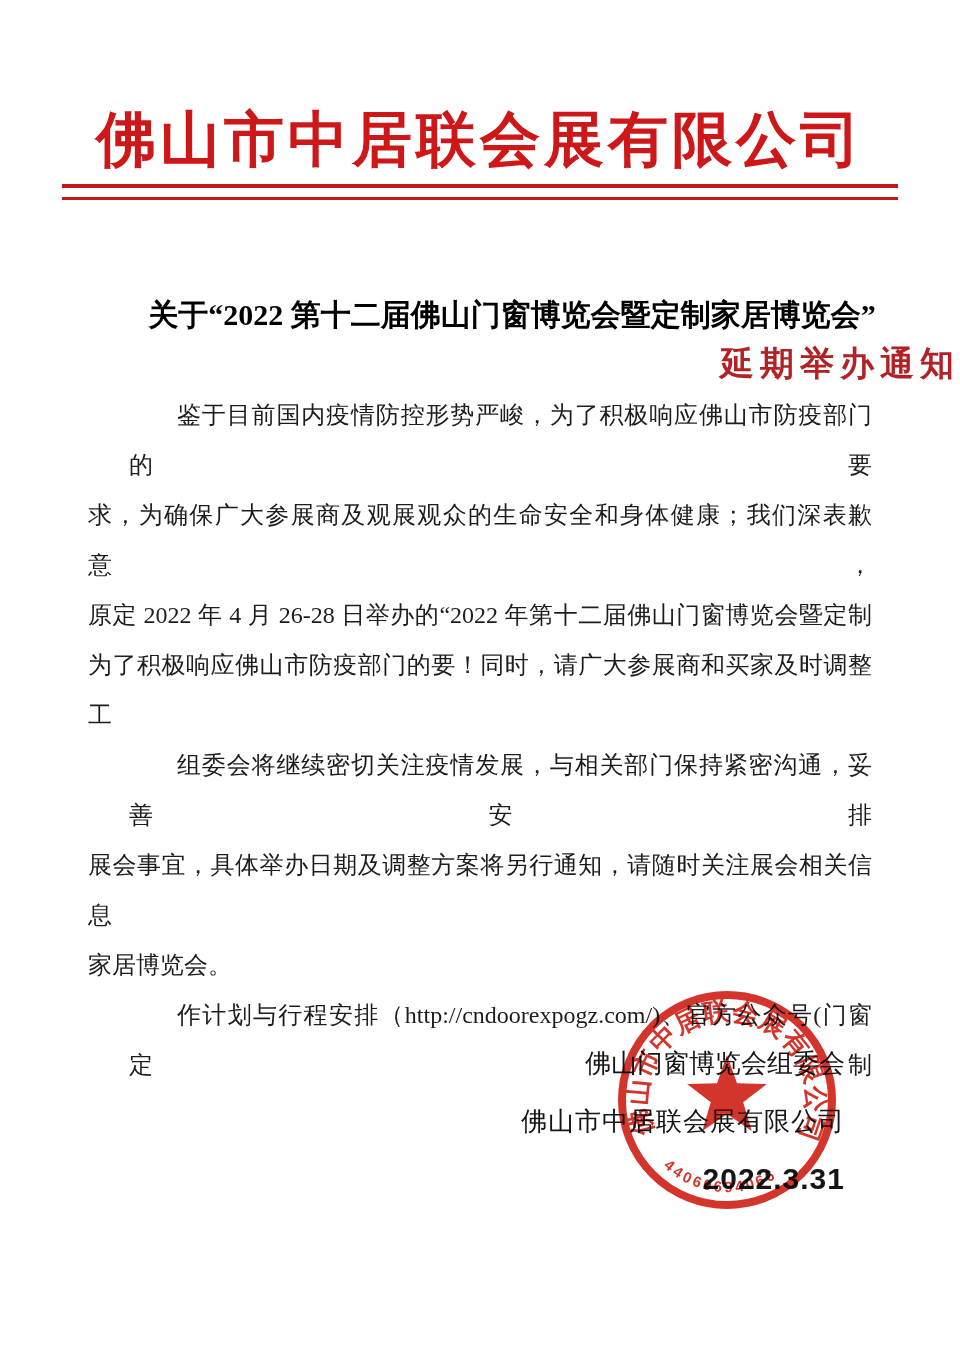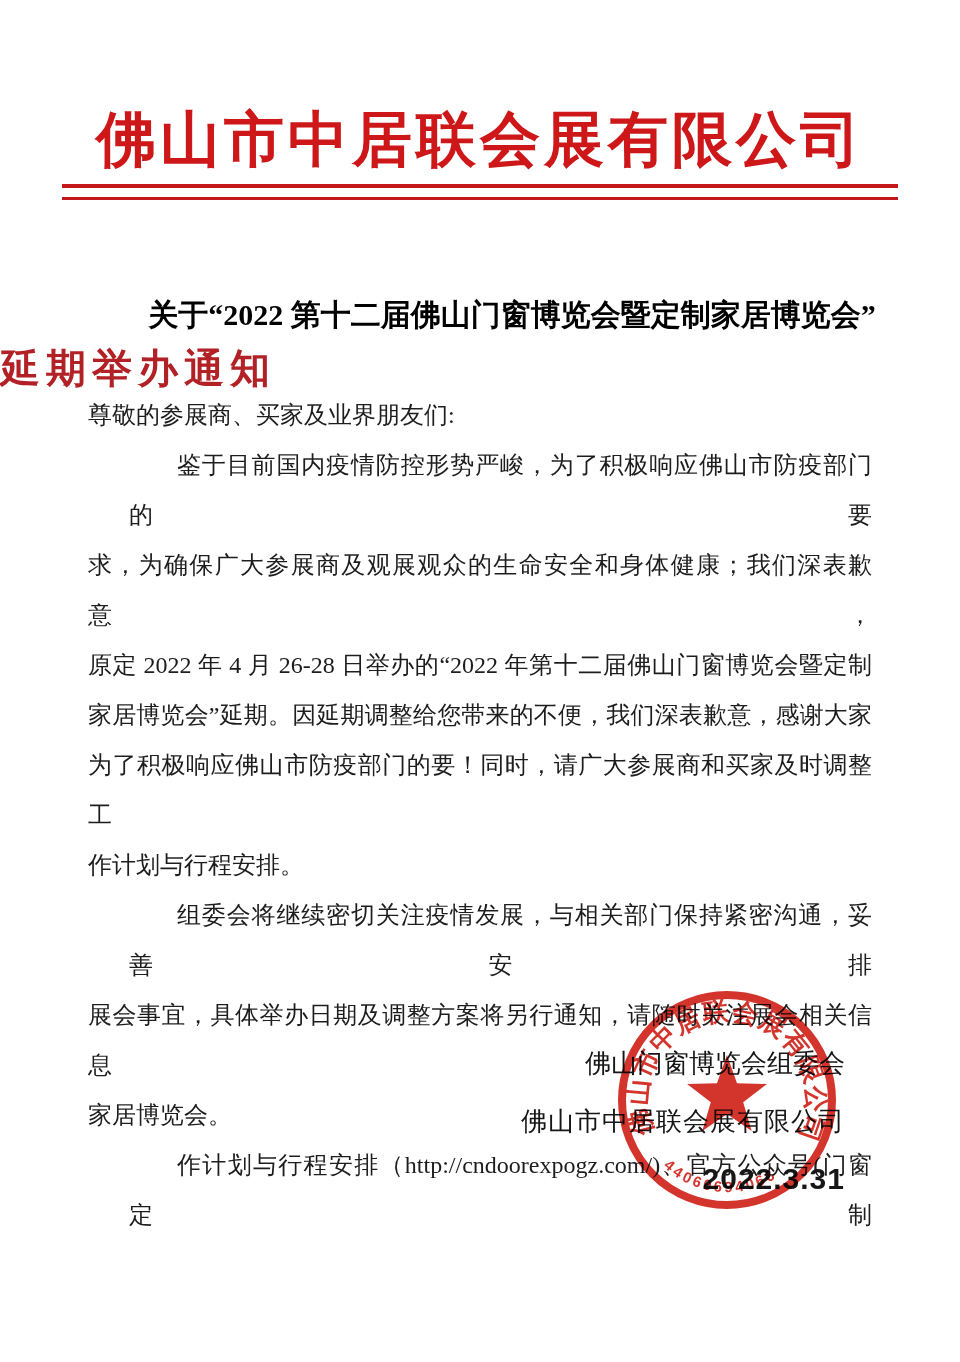--- a/index.html
+++ b/index.html
@@ -27,22 +27,22 @@
   .title1{
     position:absolute;top:295px;left:0;width:100%;
     text-align:center;
     font-size:30px;font-weight:bold;
     color:#000000;
     white-space:nowrap;
     padding-left:32px;
   }
   .title2{
     position:absolute;top:341px;left:0;width:100%;
-    text-align:left;
-    font-size:40px;font-weight:bold;
+    text-align:right;
+    font-size:34px;font-weight:bold;
     letter-spacing:6px;
     color:#b22125;
   }
   .bodytext{
     position:absolute;top:390px;left:88px;width:784px;
     font-size:24px;
     color:#1d1d1d;
   }
   .bline{
     line-height:50px;
@@ -89,28 +89,25 @@
 
   <div class="letterhead">佛山市中居联会展有限公司</div>
 
   <div class="letterhead-rule"></div>
 
   <div class="title1">关于“2022 第十二届佛山门窗博览会暨定制家居博览会”</div>
 
   <div class="title2">延期举办通知</div>
 
   <div class="bodytext">
-    <div class="bline">尊敬的参展商、买家及业界朋友们:</div>
 
     <div class="bline just ind">鉴于目前国内疫情防控形势严峻，为了积极响应佛山市防疫部门的要</div>
     <div class="bline just">求，为确保广大参展商及观展观众的生命安全和身体健康；我们深表歉意，</div>
     <div class="bline just">原定 2022 年 4 月 26-28 日举办的“2022 年第十二届佛山门窗博览会暨定制</div>
-    <div class="bline just">家居博览会”延期。因延期调整给您带来的不便，我们深表歉意，感谢大家</div>
     <div class="bline just">为了积极响应佛山市防疫部门的要！同时，请广大参展商和买家及时调整工</div>
-    <div class="bline">作计划与行程安排。</div>
 
     <div class="bline just ind">组委会将继续密切关注疫情发展，与相关部门保持紧密沟通，妥善安排</div>
     <div class="bline just">展会事宜，具体举办日期及调整方案将另行通知，请随时关注展会相关信息</div>
     <div class="bline">家居博览会。</div>
 
     <div class="bline just ind">作计划与行程安排（http://cndoorexpogz.com/)、官方公众号(门窗定制</div>
   </div>
 
   <div class="sig">
     <div class="sig-line organizer">佛山门窗博览会组委会</div>

